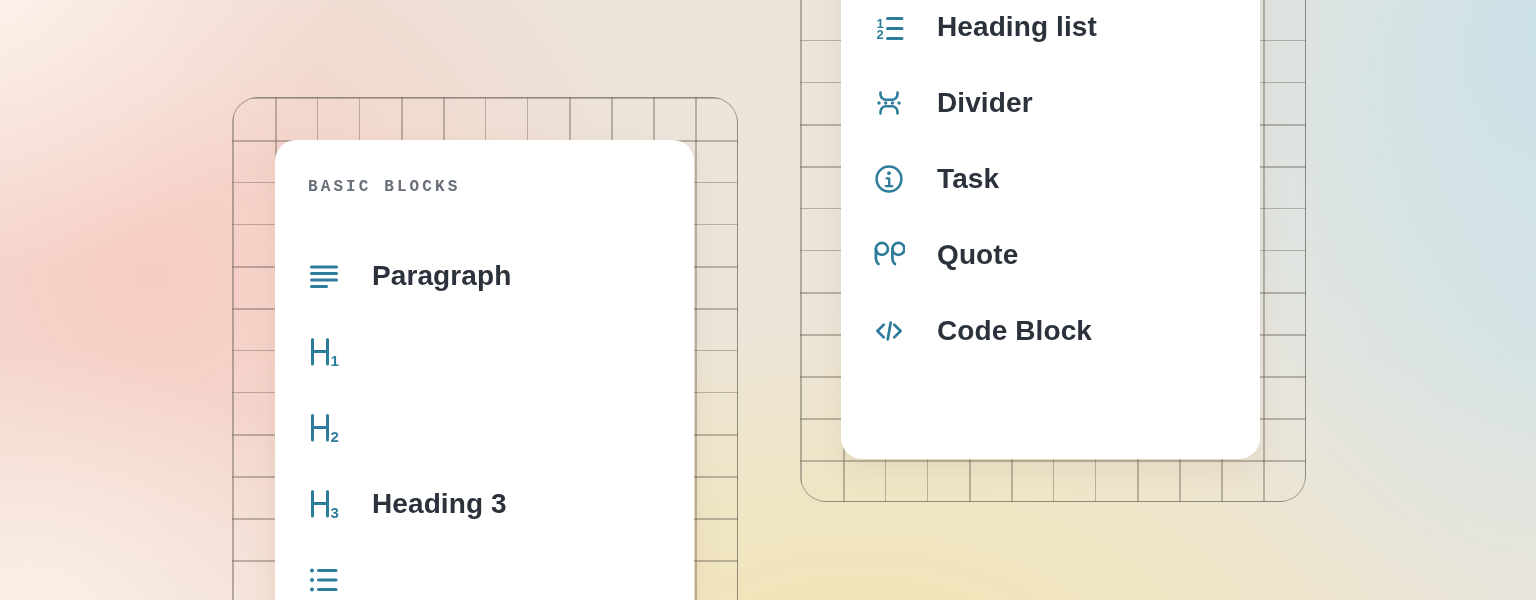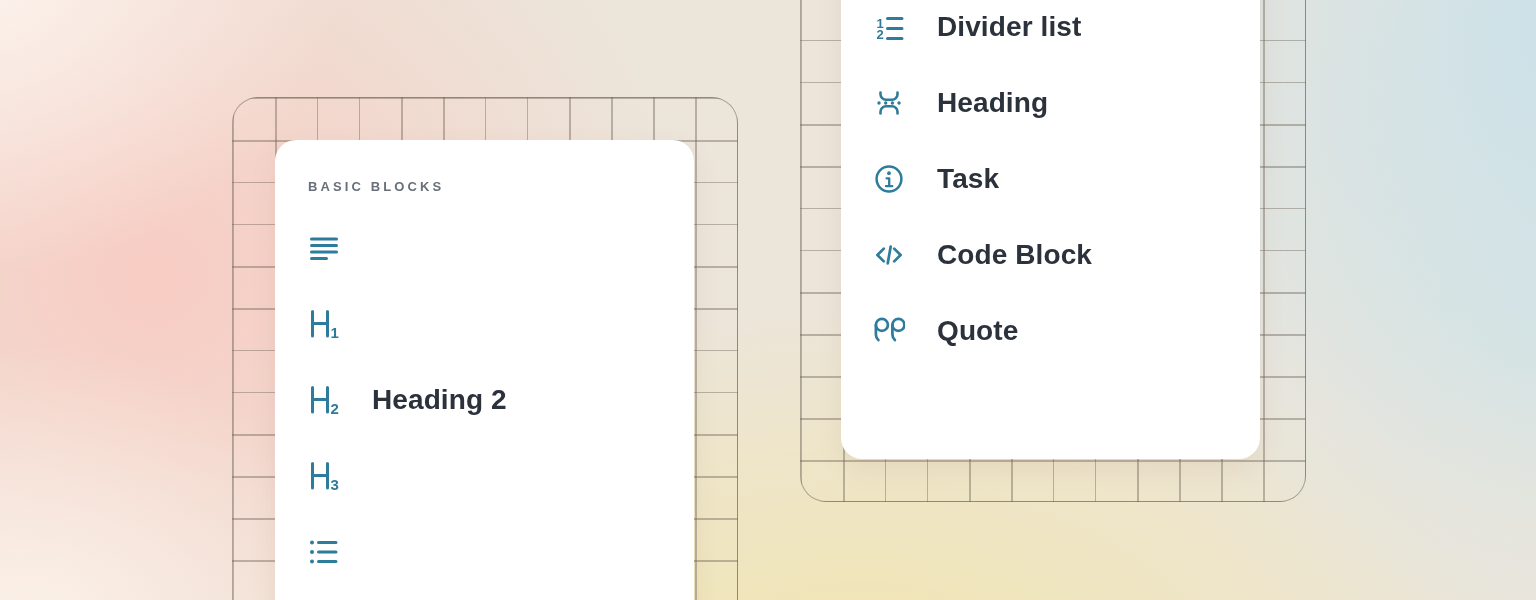--- a/index.html
+++ b/index.html
@@ -34,22 +34,22 @@
   .grid-left{left:232px;top:97px;width:506px;height:550px;}
   .grid-right{left:800px;top:-45px;width:506px;height:547px;}
   .card{
     position:absolute;background:#ffffff;border-radius:21px;
     box-shadow:0 10px 26px rgba(150,100,80,0.10);
     box-sizing:border-box;
   }
   .card-left{left:275px;top:140px;width:419px;height:530px;padding:36px 28px 0 33px;}
   .card-right{left:841px;top:-73px;width:419px;height:532px;padding:62px 28px 0 32px;}
   .section-label{
-    font-size:13px;font-weight:700;letter-spacing:3.1px;
-    color:var(--section);line-height:22px;margin-bottom:12px;
+    font-size:16px;font-weight:700;letter-spacing:3.1px;
+    color:var(--section);line-height:22px;margin-bottom:40px;font-family:Liberation Mono, monospace;
   }
   .menu-list{display:block;}
   .menu-item{height:76px;display:flex;align-items:center;gap:32px;cursor:pointer;}
   .icon-slot{width:32px;height:32px;flex:0 0 32px;}
   .icon-slot svg{display:block;width:32px;height:32px;}
   .item-label{
     font-size:28px;font-weight:700;color:var(--label);
     letter-spacing:0.1px;white-space:nowrap;
   }
   .ic{stroke:var(--icon);fill:none;stroke-linecap:round;stroke-linejoin:round;}
@@ -66,45 +66,46 @@
 
   <div class="card card-left">
     <div class="section-label">BASIC BLOCKS</div>
     <div class="menu-list">
         <div class="menu-item">
     <span class="icon-slot">
             <svg viewBox="0 0 32 32" aria-hidden="true">
     <path class="ic" stroke-width="3" d="M3.5 7h25M3.5 13.5h25M3.5 20h25M3.5 26.5h15"></path>
   </svg>
           </span>
+    <span class="item-label">Paragraph</span>
   </div>
         <div class="menu-item">
     <span class="icon-slot">
             <svg viewBox="0 0 32 32" aria-hidden="true">
     <path class="ic" stroke-width="3" d="M4.5 3.5v24.5M19.5 3.5v24.5M4.5 15.5h15"></path>
     <text class="ic-txt" x="22.5" y="30" font-size="15">1</text>
   </svg>
           </span>
   </div>
         <div class="menu-item">
     <span class="icon-slot">
             <svg viewBox="0 0 32 32" aria-hidden="true">
     <path class="ic" stroke-width="3" d="M4.5 3.5v24.5M19.5 3.5v24.5M4.5 15.5h15"></path>
     <text class="ic-txt" x="22.5" y="30" font-size="15">2</text>
   </svg>
           </span>
-    <span class="item-label">Heading 2</span>
   </div>
         <div class="menu-item">
     <span class="icon-slot">
             <svg viewBox="0 0 32 32" aria-hidden="true">
     <path class="ic" stroke-width="3" d="M4.5 3.5v24.5M19.5 3.5v24.5M4.5 15.5h15"></path>
     <text class="ic-txt" x="22.5" y="30" font-size="15">3</text>
   </svg>
           </span>
+    <span class="item-label">Heading 3</span>
   </div>
         <div class="menu-item">
     <span class="icon-slot">
             <svg viewBox="0 0 32 32" aria-hidden="true">
     <circle class="ic-fill" cx="4" cy="6.5" r="2"></circle>
     <circle class="ic-fill" cx="4" cy="16" r="2"></circle>
     <circle class="ic-fill" cx="4" cy="25.5" r="2"></circle>
     <path class="ic" stroke-width="3" d="M10.5 6.5h17.5M10.5 16h17.5M10.5 25.5h17.5"></path>
   </svg>
           </span>
@@ -115,62 +116,62 @@
   <div class="card card-right">
     <div class="menu-list">
         <div class="menu-item">
     <span class="icon-slot">
             <svg viewBox="0 0 32 32" aria-hidden="true">
     <text class="ic-txt" x="3.5" y="17" font-size="13">1</text>
     <text class="ic-txt" x="3.5" y="28" font-size="13">2</text>
     <path class="ic" stroke-width="3" d="M14.5 7.5h14.5M14.5 17.5h14.5M14.5 27.5h14.5"></path>
   </svg>
           </span>
-    <span class="item-label">Divider list</span>
+    <span class="item-label">Heading list</span>
   </div>
         <div class="menu-item">
     <span class="icon-slot">
             <svg viewBox="0 0 32 32" aria-hidden="true">
     <path class="ic" stroke-width="2.6" d="M7.5 5.5v1.8c0 3 2.5 5.5 5.5 5.5h6c3 0 5.5-2.5 5.5-5.5V5.5"></path>
     <circle class="ic-fill" cx="6" cy="16" r="1.7"></circle>
     <circle class="ic-fill" cx="12.7" cy="16" r="1.7"></circle>
     <circle class="ic-fill" cx="19.4" cy="16" r="1.7"></circle>
     <circle class="ic-fill" cx="26" cy="16" r="1.7"></circle>
     <path class="ic" stroke-width="2.6" d="M7.5 26.5v-1.8c0-3 2.5-5.5 5.5-5.5h6c3 0 5.5 2.5 5.5 5.5v1.8"></path>
   </svg>
           </span>
-    <span class="item-label">Heading</span>
+    <span class="item-label">Divider</span>
   </div>
         <div class="menu-item">
     <span class="icon-slot">
             <svg viewBox="0 0 32 32" aria-hidden="true">
     <circle class="ic" stroke-width="2.5" cx="16" cy="16" r="12.4"></circle>
     <circle class="ic-fill" cx="16" cy="10.2" r="1.9"></circle>
     <path class="ic" stroke-width="2.3" d="M13.6 15.3h2.6v7.6M12.9 23.1h6.4"></path>
   </svg>
           </span>
     <span class="item-label">Task</span>
   </div>
         <div class="menu-item">
     <span class="icon-slot">
             <svg viewBox="0 0 32 32" aria-hidden="true">
-    <path class="ic" stroke-width="2.7" d="M10.8 9.6 4.4 16l6.4 6.4"></path>
-    <path class="ic" stroke-width="2.7" d="M21.2 9.6 27.6 16l-6.4 6.4"></path>
-    <path class="ic" stroke-width="2.7" d="M17.7 7.6l-3 16.8"></path>
-  </svg>
-          </span>
-    <span class="item-label">Code Block</span>
-  </div>
-        <div class="menu-item">
-    <span class="icon-slot">
-            <svg viewBox="0 0 32 32" aria-hidden="true">
     <circle class="ic" stroke-width="2.7" cx="8.9" cy="9.9" r="6"></circle>
     <path class="ic" stroke-width="2.7" d="M2.9 9.9v9.6c0 2.3 0.9 4.2 2.5 5.6"></path>
     <circle class="ic" stroke-width="2.7" cx="25.4" cy="9.9" r="6"></circle>
     <path class="ic" stroke-width="2.7" d="M19.4 9.9v9.6c0 2.3 0.9 4.2 2.5 5.6"></path>
   </svg>
           </span>
     <span class="item-label">Quote</span>
   </div>
+        <div class="menu-item">
+    <span class="icon-slot">
+            <svg viewBox="0 0 32 32" aria-hidden="true">
+    <path class="ic" stroke-width="2.7" d="M10.8 9.6 4.4 16l6.4 6.4"></path>
+    <path class="ic" stroke-width="2.7" d="M21.2 9.6 27.6 16l-6.4 6.4"></path>
+    <path class="ic" stroke-width="2.7" d="M17.7 7.6l-3 16.8"></path>
+  </svg>
+          </span>
+    <span class="item-label">Code Block</span>
+  </div>
       </div>
   </div>
 
 </div>
 
 </body></html>

